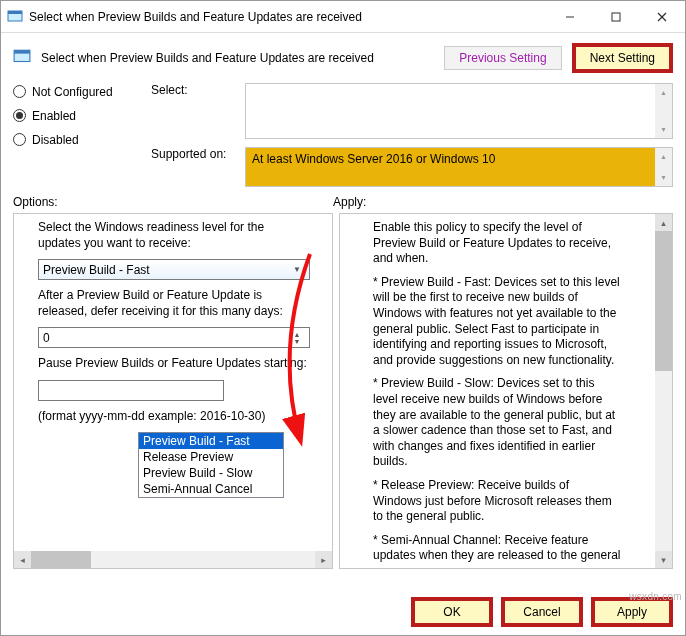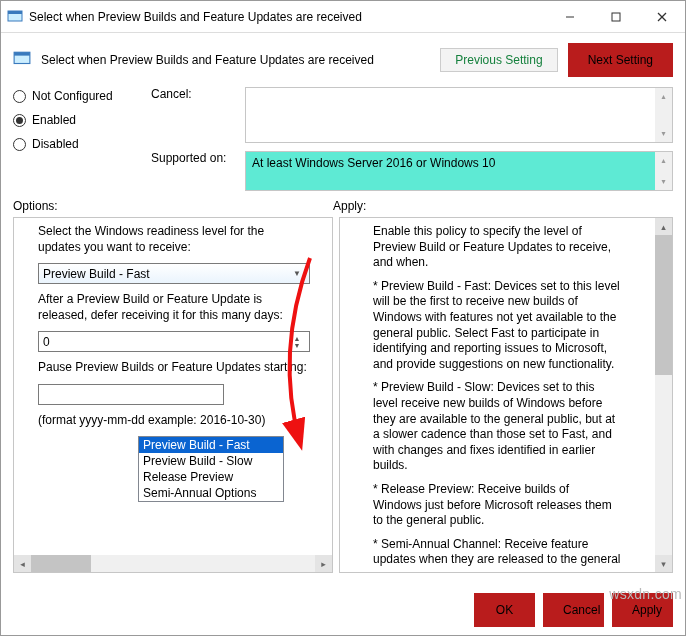--- a/index.html
+++ b/index.html
@@ -6,33 +6,33 @@
     body { margin: 0; padding: 0; background: #fff; width: 686px; height: 636px; overflow: hidden; }
     .window { border: 1px solid #999; width: 686px; height: 636px; display: flex; flex-direction: column; background: #fff; }
     .titlebar { display: flex; align-items: center; height: 32px; border-bottom: 1px solid #ddd; padding-left: 6px; }
     .title-icon { width: 16px; height: 16px; margin-right: 6px; }
     .title-text { flex: 1; }
     .title-btns { display: flex; }
     .tbtn { width: 46px; height: 30px; display: flex; align-items: center; justify-content: center; color: #333; }
     .tbtn svg { width: 10px; height: 10px; }
     .header-row { display: flex; align-items: center; padding: 10px 12px; gap: 10px; }
     .header-row .htxt { flex: 1; }
-    .btn { border: 6px solid #b91c1c; background: #b91c1c; padding: 4px 14px; cursor: pointer; }
-    .btn.disabled { border: 1px solid #ccc; background: #f3f3f3; color: #15803d; margin-left: 30px; }
+    .btn { border: 4px solid #b91c1c; background: #fef9c3; padding: 4px 14px; cursor: pointer; }
+    .btn.disabled { border: 1px solid #ccc; background: #f3f3f3; color: #a21caf; margin-left: 30px; }
     .body { padding: 0 12px; }
     .radio-area { display: flex; gap: 28px; margin-bottom: 6px; align-items: flex-start; }
     .radios { display: flex; flex-direction: column; gap: 10px; width: 110px; padding-top: 2px;}
-    .radio { display: flex; align-items: flex-end; gap: 6px; }
+    .radio { display: flex; align-items: flex-start; gap: 6px; }
     .radio .circ { width: 13px; height: 13px; border: 1px solid #333; border-radius: 50%; position: relative; }
     .radio.checked .circ::after { content: ""; position: absolute; width: 7px; height: 7px; background: #333; border-radius: 50%; top: 2px; left: 2px; }
     .fields { flex: 1; display: flex; flex-direction: column; gap: 8px; }
     .field-row { display: flex; gap: 12px; align-items: flex-start; }
     .field-label { width: 82px; }
     .comment-box { flex: 1; height: 56px; border: 1px solid #c6c6c6; background: #fff; position: relative; }
-    .sup-box { flex: 1; height: 40px; border: 1px solid #c6c6c6; background: #5eead4; padding: 4px 6px; position: relative; }
+    .sup-box { flex: 1; height: 40px; border: 1px solid #c6c6c6; background: #eab308; padding: 4px 6px; position: relative; }
     .mini-sb { position: absolute; right: 0; top: 0; bottom: 0; width: 17px; background: #f0f0f0; display: flex; flex-direction: column; justify-content: space-between; }
     .mini-sb .arr { height: 17px; display: flex; align-items: center; justify-content: center; color: #9a9a9a; font-size: 8px; }
     .labels-row { display: flex; margin: 8px 0 4px; }
     .labels-row .l1 { width: 320px; }
     .panes { display: flex; gap: 6px; }
     .pane { border: 1px solid #c6c6c6; height: 356px; padding: 6px 24px; position: relative; background: #fff; }
     .pane.left { width: 320px; overflow: hidden; }
     .pane.right { flex: 1; overflow: hidden; }
     .pane-text p { margin: 0 0 8px; line-height: 1.3; }
     .combo { width: 272px; height: 21px; border: 1px solid #7a7a7a; background: linear-gradient(#fff,#eaf4fd); display: flex; align-items: center; padding: 0 4px; justify-content: space-between; margin-bottom: 8px;}
@@ -47,23 +47,23 @@
     .hscroll { position: absolute; left: 0; right: 0; bottom: 0; height: 17px; background: #f0f0f0; display: flex; }
     .hscroll .harr { width: 17px; display: flex; align-items: center; justify-content: center; color: #666; font-size: 9px; background: #e4e4e4; }
     .hscroll .htrack { flex: 1; }
     .vscroll { position: absolute; right: 0; top: 0; bottom: 17px; width: 17px; background: #f0f0f0; display: flex; flex-direction: column; }
     .vscroll .varr { height: 17px; display: flex; align-items: center; justify-content: center; color: #666; font-size: 9px; background: #e4e4e4; }
     .vscroll .thumb { background: #c4c4c4; flex: 0 0 auto; }
     .pane.right .vscroll { bottom: 0; }
     .pane.right .content-r { padding-right: 18px; height: 100%; overflow: hidden; line-height: 1.3; }
     .pane.right .content-r p { margin: 0 9px 8px; }
     .footer { display: flex; justify-content: flex-end; gap: 8px; padding: 8px 12px; margin-top:auto; border-top: 0; }
-    .footer .btn { width: 61px; text-align: center; }
+    .footer .btn { width: 82px; text-align: center; }
     .arrow-annot { position: absolute; pointer-events: none; z-index: 10; }
-    .watermark { position: absolute; right: 4px; bottom: 34px; font-size: 14px; color: #b9b9b9; letter-spacing: .3px;}
+    .watermark { position: absolute; right: 4px; bottom: 34px; font-size: 10px; color: #b9b9b9; letter-spacing: .3px;}
   </style>
 </head>
 <body>
 
 <div class="window">
 
   <div class="titlebar">
     <span class="title-icon">
       <svg viewBox="0 0 16 16">
           <rect x="1" y="2" width="14" height="10" fill="#cceeff" stroke="#3a7abd"></rect>
@@ -115,21 +115,21 @@
             <span class="circ"></span>
             <span>Enabled</span>
           </div>
         <div class="radio">
             <span class="circ"></span>
             <span>Disabled</span>
           </div>
       </div>
       <div class="fields">
         <div class="field-row">
-          <span class="field-label">Cancel:</span>
+          <span class="field-label">Select:</span>
           <div class="comment-box">
             <div class="mini-sb">
                 <div class="arr">▴</div>
                 <div class="arr">▾</div>
               </div>
           </div>
         </div>
         <div class="field-row">
           <span class="field-label">Supported on:</span>
           <div class="sup-box">
@@ -167,23 +167,23 @@
           </div>
           <p>Pause Preview Builds or Feature Updates starting:</p>
           <div class="txt-box">
             <span></span>
           </div>
           <p>(format yyyy-mm-dd  example: 2016-10-30)</p>
         </div>
 
         <div class="dropdown-pop">
           <div class="opt sel">Preview Build - Fast</div>
+          <div class="opt">Release Preview</div>
           <div class="opt">Preview Build - Slow</div>
-          <div class="opt">Release Preview</div>
-          <div class="opt">Semi-Annual Options</div>
+          <div class="opt">Semi-Annual Cancel</div>
         </div>
 
         <div class="hscroll">
           <div class="harr">◂</div>
           <div class="htrack">
               <div style="width:60px;height:100%;background:#c4c4c4;"></div>
             </div>
           <div class="harr">▸</div>
         </div>
       </div>

